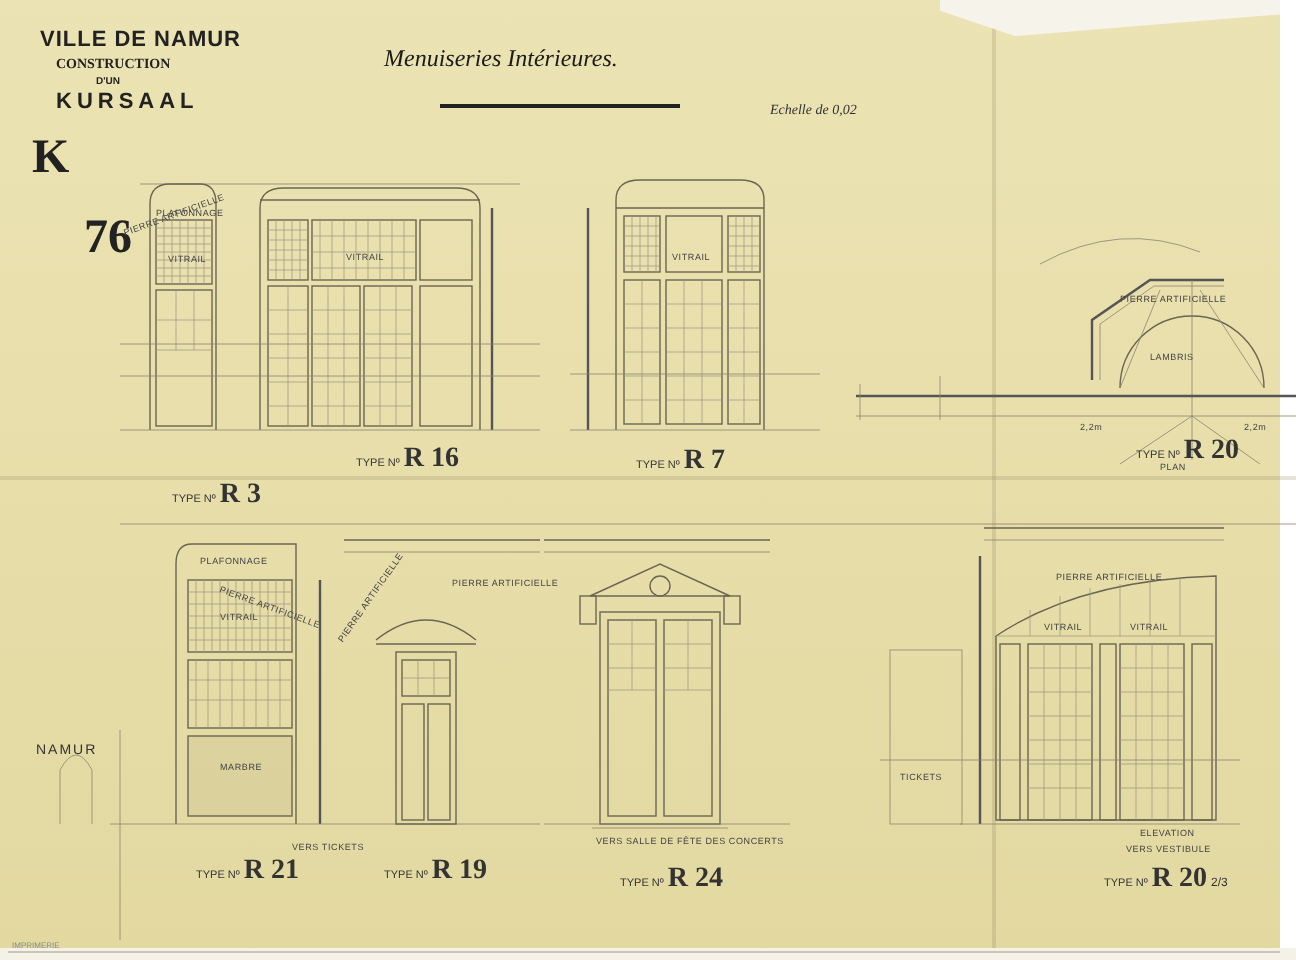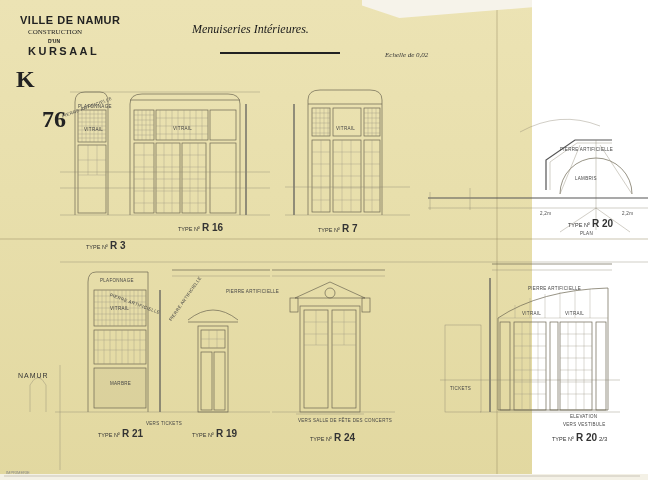--- a/index.html
+++ b/index.html
@@ -1,35 +1,35 @@
 <!DOCTYPE html>
 <html><head>
 <meta charset="utf-8">
 <style>
   html,body{margin:0;padding:0;}
   body{width:648px;height:480px;overflow:hidden;background:#fff;position:relative;}
-  .sheet{position:absolute;left:0;top:0;width:532px;height:480px;
+  .sheet{position:absolute;left:0;top:0;width:640px;height:480px;
     background:linear-gradient(180deg,#ece3b4 0%,#e8dfac 40%,#e2d8a0 100%);}
   .fold-v{position:absolute;left:496px;top:0;width:2px;height:480px;background:rgba(150,140,100,0.25);}
   .fold-h{position:absolute;left:0;top:238px;width:648px;height:2px;background:rgba(150,140,100,0.25);}
   .corner-tear{position:absolute;right:0;top:0;width:170px;height:18px;
     background:#f6f3ea;clip-path:polygon(0 0,100% 0,100% 40%,22% 100%,0 30%);}
   .bottom-edge{position:absolute;left:0;bottom:0;width:648px;height:6px;background:#f4f1e6;}
   .txt{position:absolute;color:#222;font-family:"Liberation Sans",sans-serif;white-space:nowrap;}
   .hdr1{left:20px;top:14px;font-size:11px;font-weight:bold;letter-spacing:0.5px;}
-  .hdr2{left:28px;top:28px;font-size:7px;font-weight:normal;font-family:"Liberation Serif",serif;}
+  .hdr2{left:28px;top:28px;font-size:7px;font-weight:bold;font-family:"Liberation Serif",serif;}
   .hdr3{left:48px;top:38px;font-size:5px;font-weight:bold;}
   .hdr4{left:28px;top:45px;font-size:11px;font-weight:bold;letter-spacing:2.5px;}
   .sheet-num{left:42px;top:58px;font-size:24px;font-weight:bold;font-family:"Liberation Serif",serif;margin-top:48px;}
   .sheet-letter{left:16px;top:66px;font-size:24px;font-weight:bold;font-family:"Liberation Serif",serif;}
   .title{left:192px;top:22px;font-size:12px;font-style:italic;font-family:"Liberation Serif",serif;color:#1a1a1a;}
   .title-line{position:absolute;left:220px;top:52px;width:120px;height:2px;background:#222;}
   .scale{left:385px;top:31px;font-size:7px;font-style:italic;font-family:"Liberation Serif",serif;color:#333;margin-top:20px;}
   .typelbl{font-size:5.5px;color:#333;}
-  .typelbl b{font-size:10px;font-family:Liberation Sans, sans-serif;margin-left:2px;}
+  .typelbl b{font-size:14px;font-family:Liberation Serif, serif;margin-left:2px;}
   .small{font-size:4.5px;color:#444;letter-spacing:0.3px;}
   .namur{left:18px;top:372px;font-size:7px;letter-spacing:1px;color:#333;}
   .printer{left:6px;top:470px;font-size:4px;color:#888;}
   svg.draw{position:absolute;left:0;top:0;}
   .pl{stroke:#6b6552;fill:none;stroke-width:0.7;}
   .pl2{stroke:#8a8470;fill:none;stroke-width:0.4;}
   .pd{stroke:#555;fill:none;stroke-width:1.2;}
   .grid{stroke:#9a9480;stroke-width:0.35;fill:none;}
 </style>
 </head>

